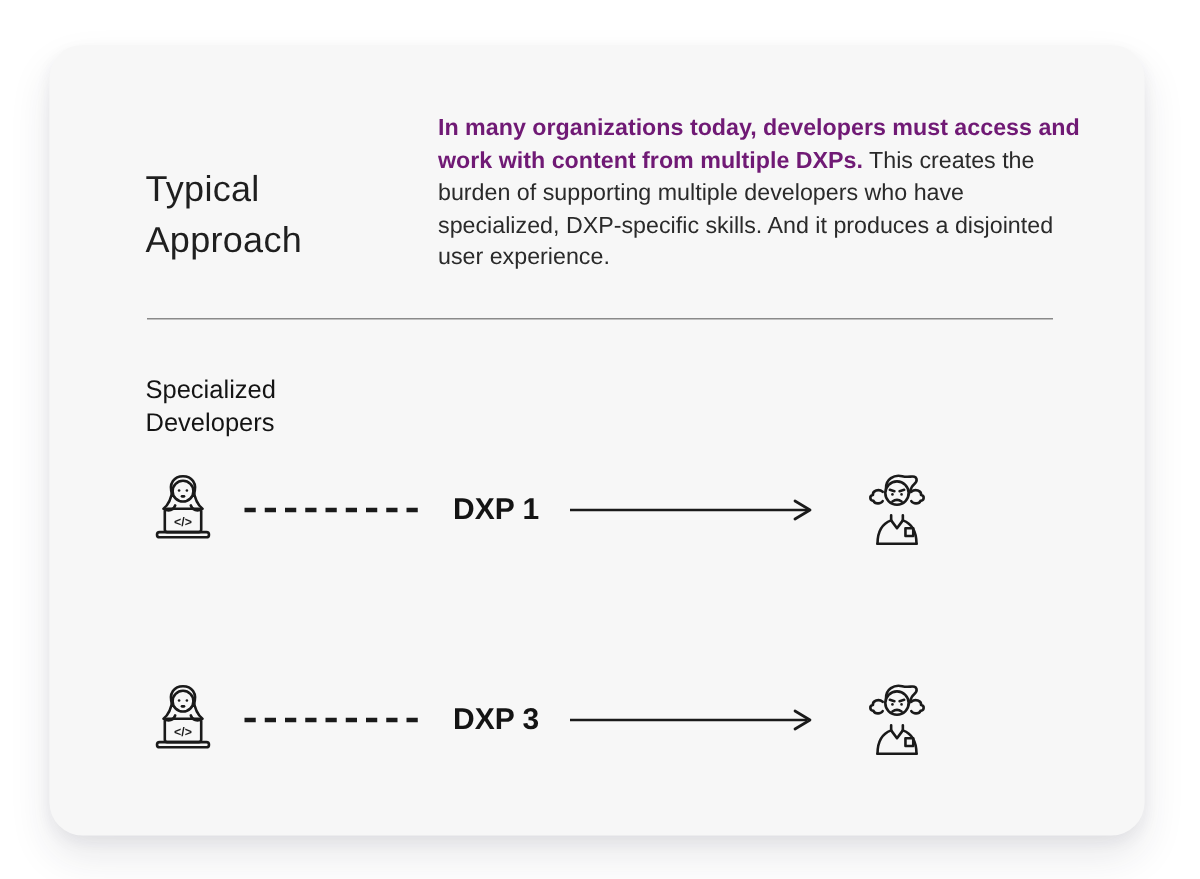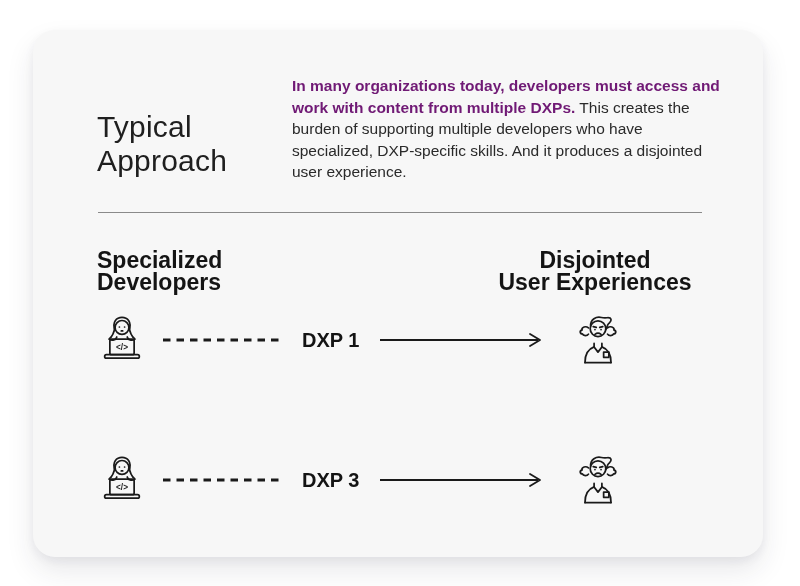--- a/index.html
+++ b/index.html
@@ -15,21 +15,21 @@
     position: absolute;
     left: 33px; top: 30px;
     width: 730px; height: 527px;
     background: #f7f7f7;
     border-radius: 22px;
     box-shadow: 0 14px 28px rgba(40,40,60,0.10), 0 4px 10px rgba(40,40,60,0.06);
   }
   .title {
     position: absolute;
     left: 64px; top: 80px;
-    font-size: 30px;
+    font-size: 24px;
     line-height: 34px;
     font-weight: 400;
     letter-spacing: 0.2px;
     color: #1f1f1f;
     width: 170px;
   }
   .intro {
     position: absolute;
     left: 259px; top: 45px;
     width: 434px;
@@ -40,23 +40,23 @@
   .intro b { color: #701a75; }
   .divider {
     position: absolute;
     left: 65px; top: 182px;
     width: 604px; height: 0;
     border-top: 1px solid #8a8a8a;
   }
   .col-header {
     position: absolute;
     top: 219px;
-    font-size: 23px;
+    font-size: 17px;
     line-height: 22px;
-    font-weight: 700;
+    font-weight: 400;
     color: #141414;
     white-space: pre-line;
   }
   .col-header.left { left: 64px; text-align: left; }
   .col-header.right { left: 457px; width: 210px; text-align: center; }
   .row {
     position: absolute;
     left: 63px;
     height: 70px;
     display: flex;
@@ -138,22 +138,20 @@
   <div class="card">
 
     <h1 class="title">Typical Approach</h1>
 
     <p class="intro"><b>In many organizations today, developers must access and work with content from multiple DXPs.</b><span> This creates the burden of supporting multiple developers who have specialized, DXP-specific skills. And it produces a disjointed user experience.</span></p>
 
     <div class="divider"></div>
 
     <div class="col-header left">Specialized
 Developers</div>
-    <div class="col-header right">Disjointed
-User Experiences</div>
 
     <div class="row r1">
       <div class="icon-box">
           <svg viewBox="0 0 60 60">
             <use href="#dev-woman"></use>
           </svg>
         </div>
       <svg class="dash-line" width="118" height="6">
           <use href="#dash-seg"></use>
         </svg>

